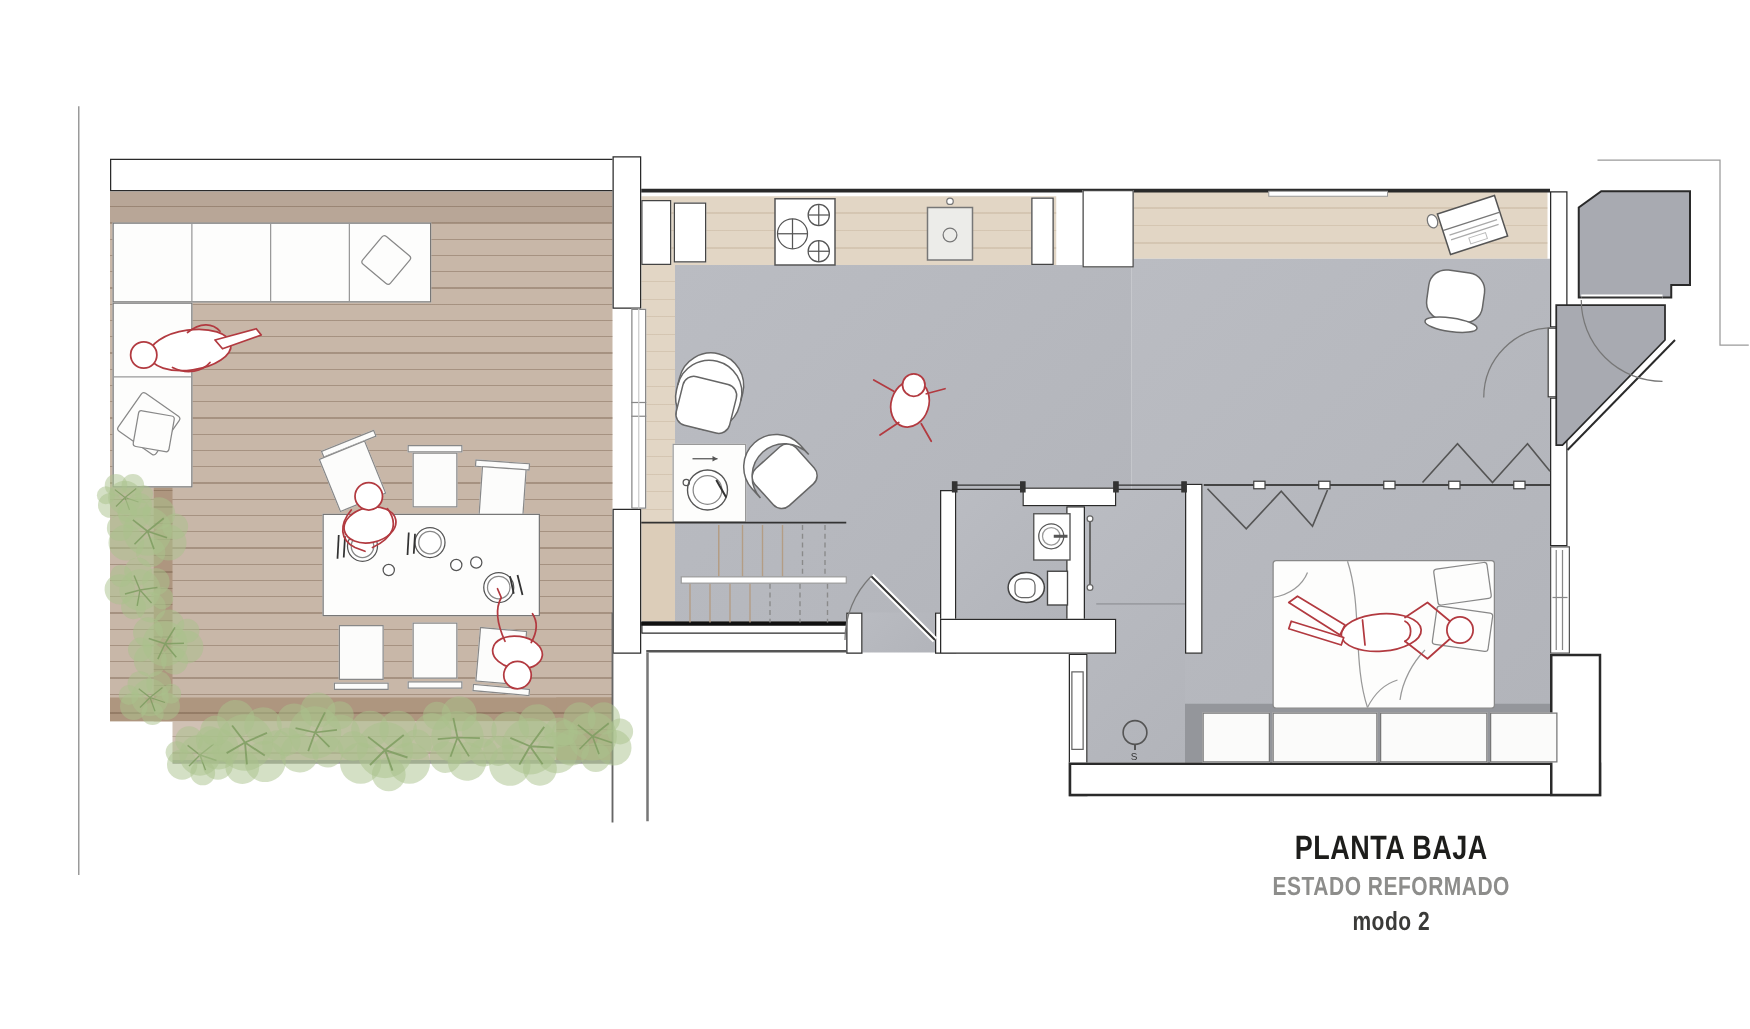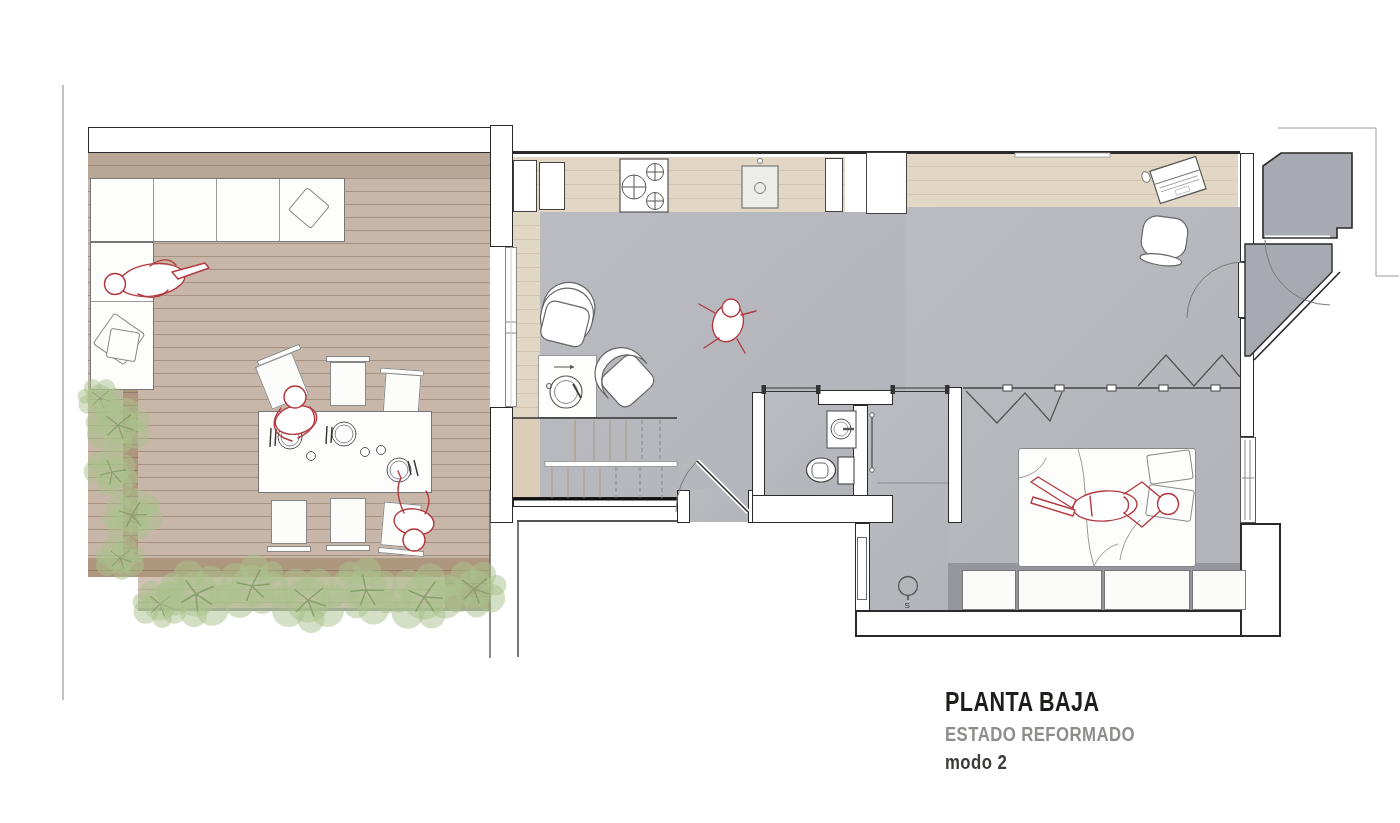--- a/index.html
+++ b/index.html
@@ -23,21 +23,21 @@
   .chair{background:#fcfcfb;border:1px solid #888;}
   .pillow{background:#fdfdfc;border:1px solid #888;border-radius:3px;}
   .unit{background:#fbfbfa;border:1.2px solid #777;}
   .divider{background:#999;}
   svg{position:absolute;left:0;top:0;}
   .fig{stroke:var(--figure_red,#b23a40);fill:#fff;stroke-width:1.4;stroke-linecap:round;stroke-linejoin:round;}
   .fign{stroke:var(--figure_red,#b23a40);fill:none;stroke-width:1.4;stroke-linecap:round;stroke-linejoin:round;}
   .bushc{fill:var(--plant_green,#a9c28c);opacity:.5;}
   .bushl{stroke:var(--plant_stem,#7e9c60);stroke-width:1;fill:none;opacity:.85;}
   
-  #titleblock{position:absolute;right:119px;top:688px;width:420px;text-align:left;}
+  #titleblock{position:absolute;right:119px;top:664px;width:420px;text-align:center;}
   #titleblock .t1{font-size:27px;font-weight:700;letter-spacing:.5px;color:var(--title_black,#1d1d1b);transform:scaleX(.8);transform-origin:right center;line-height:1.05;}
   #titleblock .t2{font-size:21px;font-weight:600;letter-spacing:.5px;color:var(--title_gray,#8d8d8b);transform:scaleX(.8);transform-origin:right center;margin-top:7px;line-height:1.05;}
   #titleblock .t3{font-size:21px;font-weight:700;letter-spacing:.5px;color:var(--title_mode,#3b3b39);transform:scaleX(.8);transform-origin:right center;margin-top:6px;line-height:1.05;}
 </style>
 </head>
 <body>
 
 <div id="canvas">
 
   <div class="abs deck" style="left:88px;top:153px;width:402px;height:424px;"></div>

